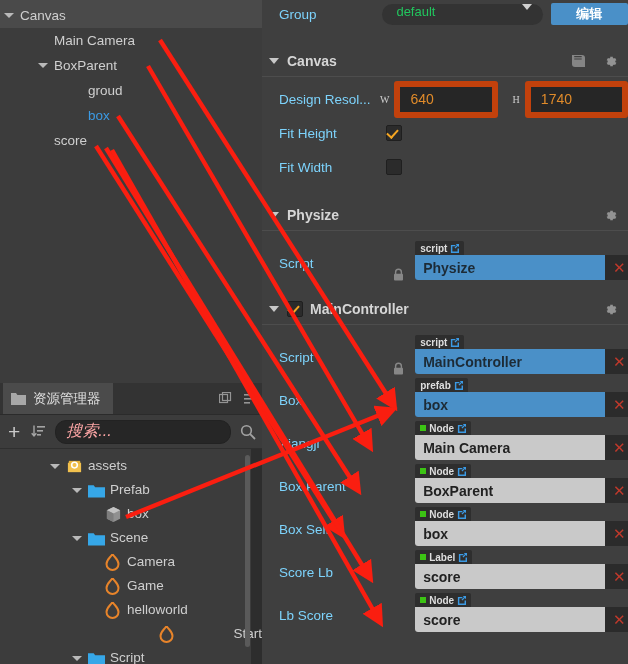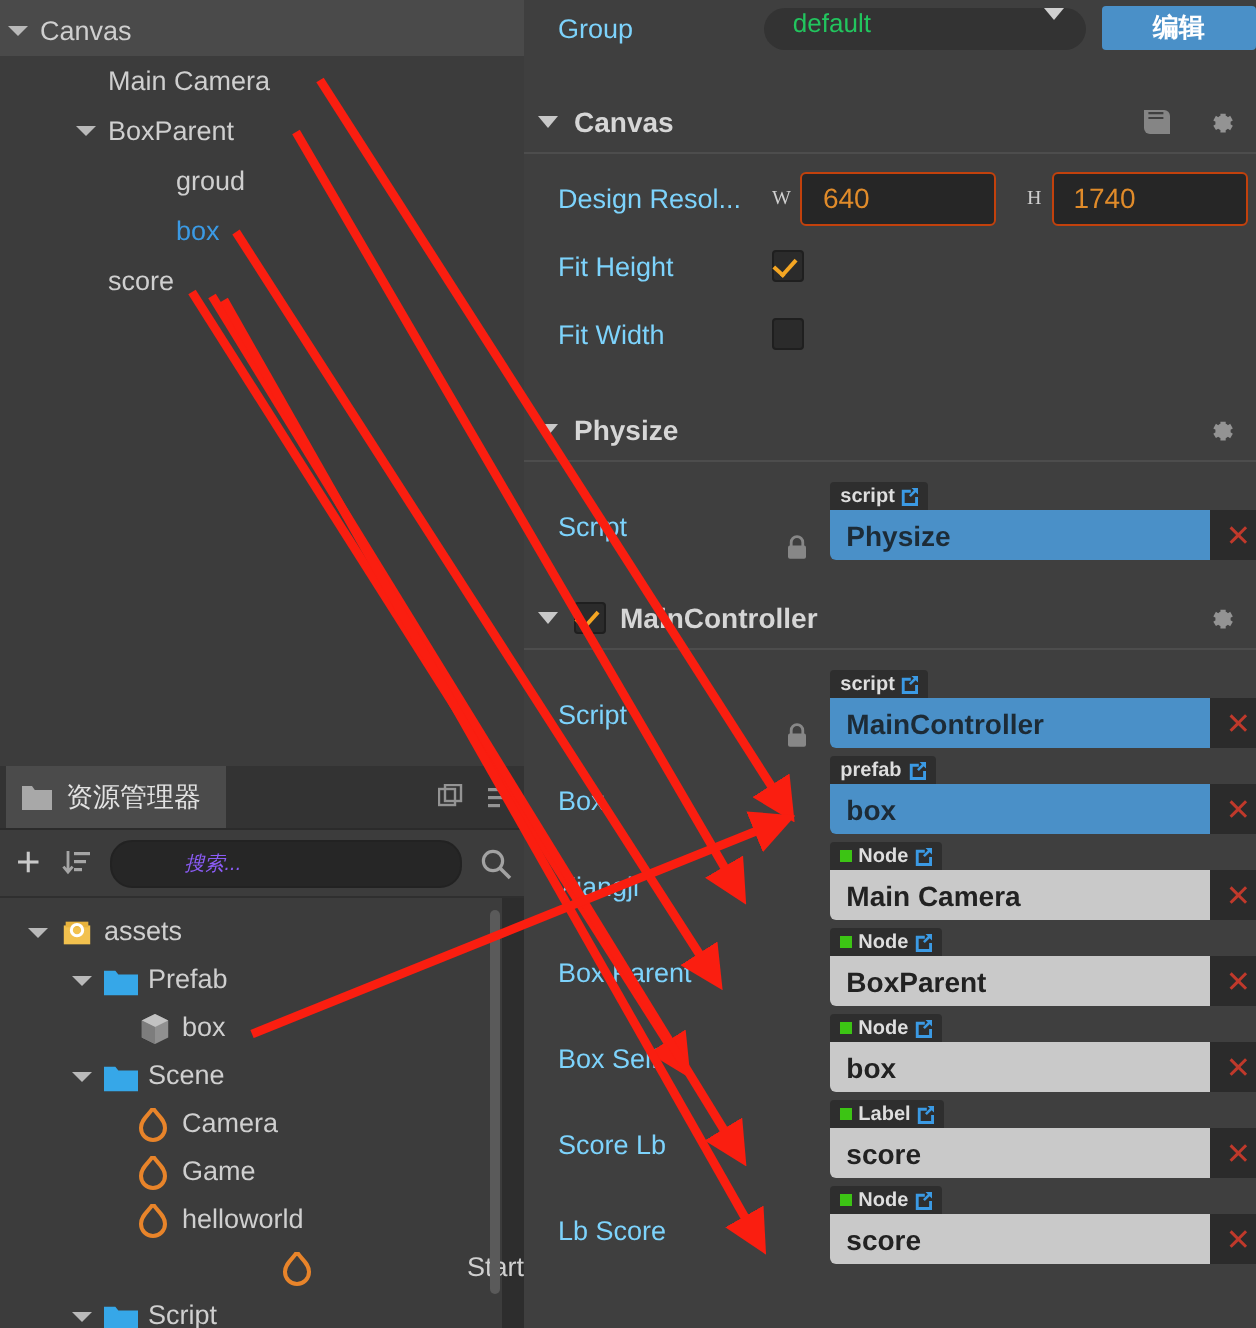--- a/index.html
+++ b/index.html
@@ -31,22 +31,22 @@
   .tabbar{position:relative;height:31px;background:#333333;border-bottom:1px solid #2b2b2b;}
   .tab{position:absolute;left:3px;top:0;height:31px;padding:0 12px 0 8px;background:#4b4b4b;
        display:flex;align-items:center;gap:7px;color:#e2e2e2;font-size:13.5px;}
   .tab-icons{position:absolute;right:4px;top:0;height:31px;display:flex;align-items:center;gap:12px;}
   .ico-btn{opacity:.75;display:flex;align-items:center;}
   .searchbar{position:relative;height:33px;background:#3c3c3c;display:flex;align-items:center;
              padding:0 6px;gap:9px;border-bottom:1px solid #2f2f2f;}
   .plus{color:#c9c9c9;font-size:21px;line-height:1;font-weight:400;padding:0 2px;}
   .search-input{flex:1;height:22px;background:#262626;border-radius:11px;border:1px solid #222;
                 display:flex;align-items:center;padding:0 10px;}
-  .search-input span{color:#8b5cf6;font-size:10px;font-style:italic;margin-left:26px;}
-  .asset-tree{position:relative;padding-top:5px;height:210px;overflow:hidden;}
+  .search-input span{color:#fca5a5;font-size:16px;font-style:italic;}
+  .asset-tree{position:relative;padding-top:5px;height:210px;overflow:hidden;margin-left:36px;}
   .a-row{height:24px;line-height:24px;font-size:13.5px;color:#cfcfcf;white-space:nowrap;display:flex;align-items:center;}
   .a-caret{width:0;height:0;border-left:5px solid transparent;border-right:5px solid transparent;
            border-top:5px solid #b9b9b9;margin-right:6px;}
   .a-spacer{width:11px;}
   .a-ico{width:17px;height:17px;margin-right:5px;flex:0 0 auto;}
   .vscroll{position:absolute;right:12px;top:72px;width:5px;height:192px;background:#5a5a5a;border-radius:3px;}
   .panel-gap{position:absolute;right:0;top:0;width:11px;height:281px;background:#2d2d2d;}
 
   
   .insp{position:absolute;left:262px;top:0;width:366px;height:664px;background:#3f3f3f;overflow:hidden;}
@@ -70,21 +70,21 @@
   .sec-right{position:absolute;right:10px;top:0;height:30px;display:flex;align-items:center;gap:17px;}
 
   .chk{width:14px;height:14px;background:#2b2b2b;border:1px solid #1f1f1f;border-radius:2px;position:relative;}
   .chk.on::after{content:"";position:absolute;left:2px;top:1px;width:5px;height:9px;
                  border:solid #f5a623;border-width:0 2.6px 2.6px 0;transform:rotate(42deg);}
   .sec-chk{margin-right:7px;}
 
   .prop-row{height:34px;padding-left:17px;align-items:center;}
   .prop-row .plabel{width:107px;}
   .wh-tag{color:#cfcfcf;font-size:10px;font-family:"Liberation Serif","DejaVu Serif",serif;margin-right:5px;}
-  .numfield{width:86px;height:25px;background:#262626;border:1px solid #c2410c;border-radius:3px;
+  .numfield{width:86px;height:25px;background:#262626;border:6px solid #c2410c;border-radius:3px;
             color:#e08b2a;font-size:14px;display:flex;align-items:center;padding-left:10px;}
 
   .lock{width:12px;height:13px;margin-left:10px;opacity:.8;}
 
   
   .objrow{position:relative;height:43px;padding-left:17px;display:flex;align-items:flex-end;}
   .objrow .plabel{width:107px;padding-bottom:9px;}
   .objwrap{position:relative;width:218px;height:39px;}
   .tagchip{position:absolute;left:0;top:0;height:14px;background:#2e2e2e;border-radius:2px 2px 0 0;
            display:flex;align-items:center;padding:0 5px;gap:3px;}

